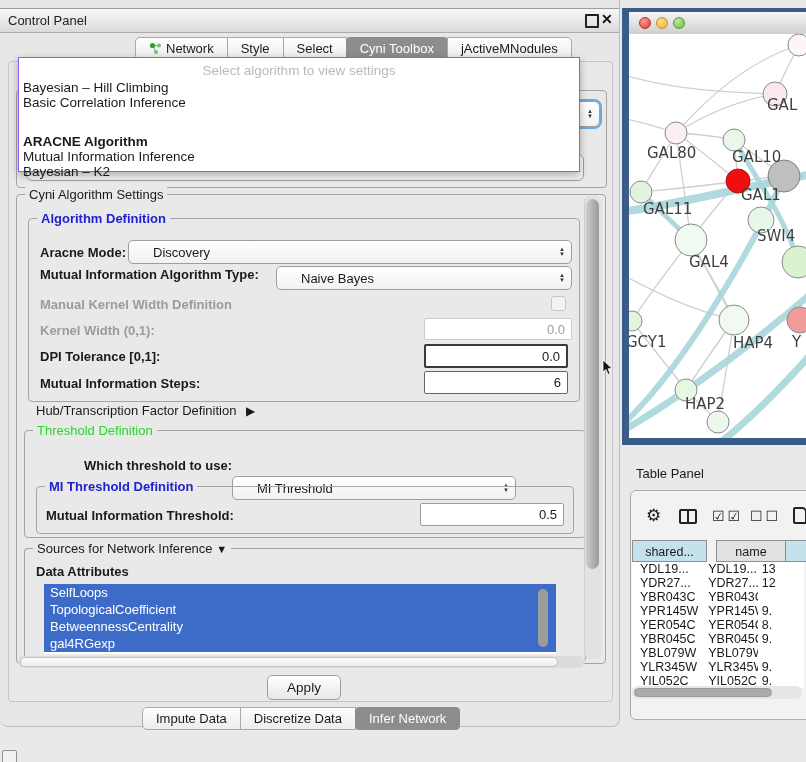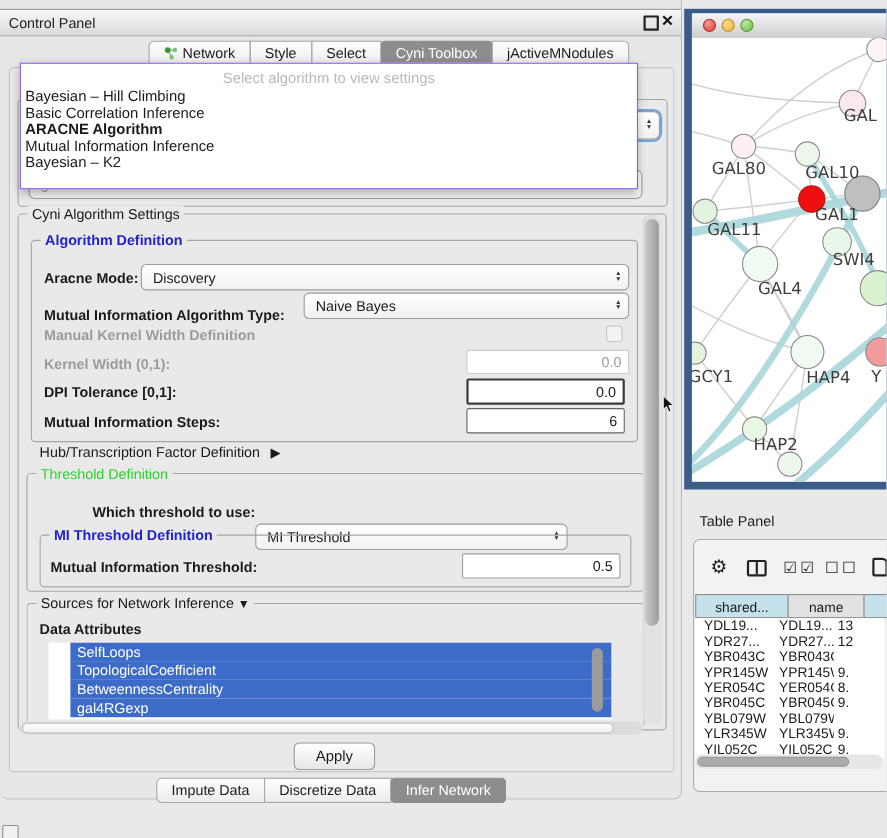--- a/index.html
+++ b/index.html
@@ -46,46 +46,46 @@
   }
   .t-blue{color:#2121CE;font-weight:bold;}
   .t-green{color:#2BD42B;}
 
   
   .combo{
     position:absolute;background:linear-gradient(#FFFFFF,#F1F1F1);
     border:1px solid #9E9E9E;border-radius:5px;
     display:flex;align-items:center;box-sizing:border-box;
   }
-  .combo .cval{padding-left:10px;flex:1;white-space:nowrap;overflow:hidden;}
+  .combo .cval{padding-left:24px;flex:1;white-space:nowrap;overflow:hidden;}
   .spin{display:flex;flex-direction:column;align-items:center;justify-content:center;
         width:18px;font-size:6px;line-height:5px;color:#333;}
   .field{
     position:absolute;background:#FFF;border:1px solid #9E9E9E;border-radius:2px;
     box-sizing:border-box;display:flex;align-items:center;justify-content:flex-end;
     padding-right:6px;
   }
   .lbl{position:absolute;white-space:nowrap;}
   .b{font-weight:bold;}
   .dis{color:#9B9B9B;}
   .checkbox{position:absolute;width:15px;height:15px;border:1px solid #C6C6C6;
     border-radius:3px;background:#F3F3F3;box-sizing:border-box;}
 
   
   .popup{
     position:absolute;background:#FFF;border:1px solid #8b5cf6;
     box-shadow:0 3px 8px rgba(0,0,0,0.3);z-index:40;
   }
   .popup .prompt{color:#B9B9B9;text-align:center;font-size:13.5px;padding-top:5px;height:17px;}
   .popup .pitem{height:15px;line-height:15px;padding-left:4px;font-size:13.5px;white-space:nowrap;}
-  .popup .pitem.sel{font-weight:bold;}
+  .popup .pitem.sel{font-weight:bold;margin-top:24px;}
 
   
   .attrlist{position:absolute;background:#FFF;overflow:hidden;}
-  .attritem{height:17px;line-height:17px;padding-left:6px;color:#FFF;font-size:13px;margin-left:20px;}
+  .attritem{height:17px;line-height:17px;padding-left:6px;color:#FFF;font-size:13px;}
 
   
   .vtrack{position:absolute;background:#E2E2E2;border-left:1px solid #CFCFCF;border-radius:7px;}
   .vthumb{position:absolute;background:linear-gradient(90deg,#CDCDCD,#9A9A9A);border-radius:7px;}
   .htrack{position:absolute;background:#DCDCDC;border-radius:6px;}
   .hthumb{position:absolute;background:linear-gradient(#FDFDFD,#EDEDED);border:1px solid #C2C2C2;border-radius:6px;box-sizing:border-box;}
 
   
   .pushbtn{
     position:absolute;background:linear-gradient(#FFFFFF,#E7E7E7);
@@ -181,21 +181,21 @@
 <div class="groupbox" style="left:28px;top:218px;width:550px;height:182px;">
   <span class="gtitle t-blue">Algorithm Definition</span>
 </div>
 
 <div class="lbl b" style="left:40px;top:245px;">Aracne Mode:</div>
 <div class="combo" style="left:128px;top:240px;width:444px;height:24px;">
   <span class="cval">Discovery</span>
   <span class="spin">▲<span>▼</span></span>
 </div>
 
-<div class="lbl b" style="left:40px;top:279px;">Mutual Information Algorithm Type:</div>
+<div class="lbl b" style="left:40px;top:267px;">Mutual Information Algorithm Type:</div>
 <div class="combo" style="left:276px;top:266px;width:296px;height:24px;">
   <span class="cval">Naive Bayes</span>
   <span class="spin">▲<span>▼</span></span>
 </div>
 
 <div class="lbl b dis" style="left:40px;top:297px;text-align:center;">Manual Kernel Width Definition</div>
 <div class="checkbox" style="left:551px;top:296px;"></div>
 
 <div class="lbl b dis" style="left:40px;top:323px;">Kernel Width (0,1):</div>
 <div class="field dis" style="left:424px;top:318px;width:148px;height:22px;border-color:#CCCCCC;">
@@ -343,21 +343,21 @@
 
 <div class="tblwin" style="left:630px;top:490px;width:200px;height:228px;"></div>
 
 <div class="abs gear" style="left:646px;top:507px;">⚙</div>
 <div class="abs col-icon" style="left:679px;top:509px;"></div>
 <div class="abs tick-icons" style="left:712px;top:508px;">☑☑</div>
 <div class="abs tick-icons" style="left:750px;top:508px;">☐☐</div>
 <div class="abs doc-icon" style="left:793px;top:507px;"></div>
 
 <div class="abs" style="left:632px;top:540px;height:22px;">
-    <div class="hcell" style="left: 0px; width: 85px; background: rgb(196, 225, 236); top: 0px;">shared...</div>
+    <div class="hcell" style="left: 0px; width: 75px; background: rgb(196, 225, 236); top: 0px;">shared...</div>
     <div class="hcell" style="left: 84px; width: 70px; background: rgb(226, 226, 226); top: 0px;">name</div>
     <div class="hcell" style="left: 153px; width: 60px; background: rgb(196, 225, 236); top: 0px;">A</div>
   </div>
 <div class="abs" style="left:632px;top:562px;width:172px;height:126px;background:#FFF;overflow:hidden;">
     <div class="trow">
       <div class="tcell" style="width: 84px; padding-left: 8px;">YDL19...</div>
       <div class="tcell" style="width: 69px; padding-left: 8px;">YDL19...</div>
       <div class="tcell" style="width: 59px; padding-left: 4px;">13</div>
     </div>
     <div class="trow">

